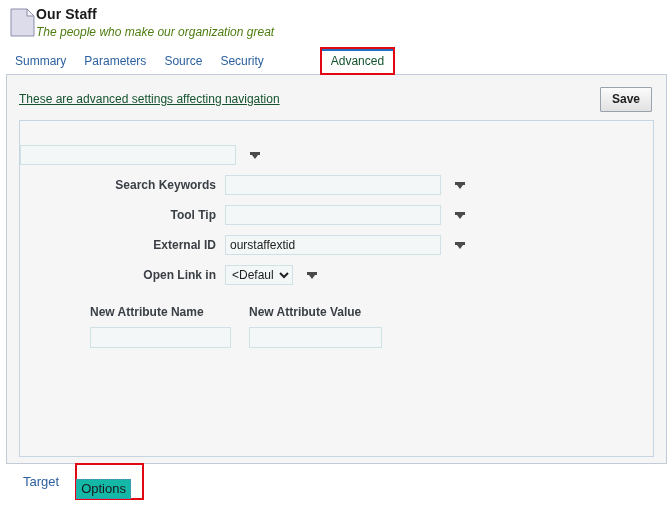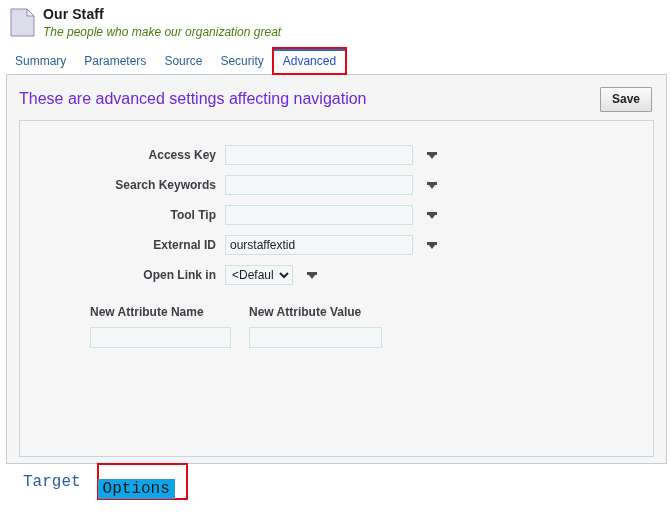--- a/index.html
+++ b/index.html
@@ -23,21 +23,20 @@
     align-items: flex-start;
     padding: 6px 0 0 10px;
   }
   .page-icon {
     width: 26px;
     height: 30px;
     flex: 0 0 26px;
     margin-top: 2px;
   }
   .header-text {
-    margin-left: 7px;
     line-height: 1.25;
   }
   .page-title {
     font-size: 14px;
     font-weight: bold;
     color: #1a1a1a;
     letter-spacing: 0.1px;
   }
   .page-subtitle {
     font-size: 12px;
@@ -75,22 +74,23 @@
     line-height: 14px;
     position: relative;
     white-space: nowrap;
   }
   .tab.active {
     background: #ffffff;
     border-left: 1px solid #c9cfd8;
     border-right: 1px solid #c9cfd8;
     border-top: 3px solid #1f6fc4;
     padding-top: 3px;
-    color: #1d4ed8;
+    color: #14532d;
     z-index: 3;
+    margin-left: 48px;
   }
   .hl-red {
     outline: 2px solid #e30613;
     outline-offset: -1px;
   }
 
   
   .panel-outer {
     margin: 0 4px 0 6px;
     border: 1px solid #c3cbd9;
@@ -99,22 +99,23 @@
     box-sizing: border-box;
     position: relative;
   }
   .panel-head {
     display: flex;
     align-items: center;
     justify-content: space-between;
     padding: 12px 14px 8px 12px;
   }
   .panel-head-text {
-    font-size: 16px;
-    color: #6d28d9;
+    font-size: 12px;
+    color: #14532d;
+    text-decoration: underline;
   }
   .btn {
     font-family: "Liberation Sans", sans-serif;
     font-size: 12px;
     font-weight: bold;
     color: #222222;
     background: linear-gradient(to bottom, #fbfbfb 0%, #ededed 55%, #e2e2e2 100%);
     border: 1px solid #9aa3ad;
     padding: 4px 11px 5px 11px;
     border-radius: 1px;
@@ -145,21 +146,21 @@
     flex: 0 0 205px;
     text-align: right;
     font-size: 12px;
     font-weight: bold;
     color: #3a3f45;
     padding-right: 9px;
     box-sizing: border-box;
     white-space: nowrap;
   }
   .text-input {
-    width: 188px;
+    width: 216px;
     height: 20px;
     box-sizing: border-box;
     border: 1px solid #cfe1e4;
     background: #f3f7f7;
     font-family: "Liberation Sans", sans-serif;
     font-size: 12px;
     color: #222;
     padding: 1px 4px;
     outline: none;
   }
@@ -244,31 +245,30 @@
 
   
   .bottom-tabs {
     margin-top: 6px;
     padding-left: 18px;
     display: flex;
     align-items: center;
     height: 24px;
   }
   .btab {
-    font-size: 16px;
+    font-size: 13px;
     color: #2b5f9e;
     padding: 3px 5px;
     margin-right: 12px;
     line-height: 14px;
     position: relative;
     white-space: nowrap;
-    font-family: Liberation Mono, monospace;
   }
   .btab.selected {
-    background: #0ea5e9;
+    background: #14b8a6;
     border: 1px dotted #5b82b5;
     padding: 2px 4px;
     color: #1a1a1a;
     margin-top: 15px;
   }
   .btab-wrap {
     position: relative;
     display: inline-block;
   }
 </style>
@@ -301,21 +301,20 @@
   <div class="panel-head">
     <div class="panel-head-text">These are advanced settings affecting navigation</div>
     <button class="btn">Save</button>
   </div>
 
   <div class="panel-inner">
 
     <div class="form-rows">
 
       <div class="form-row">
-        <div class="form-label">Access Key</div>
         <input class="text-input" type="text" value="" style="">
         <div class="drop-arrow"></div>
       </div>
 
 
       <div class="form-row">
         <div class="form-label">Search Keywords</div>
         <input class="text-input" type="text" value="" style="">
         <div class="drop-arrow"></div>
       </div>

